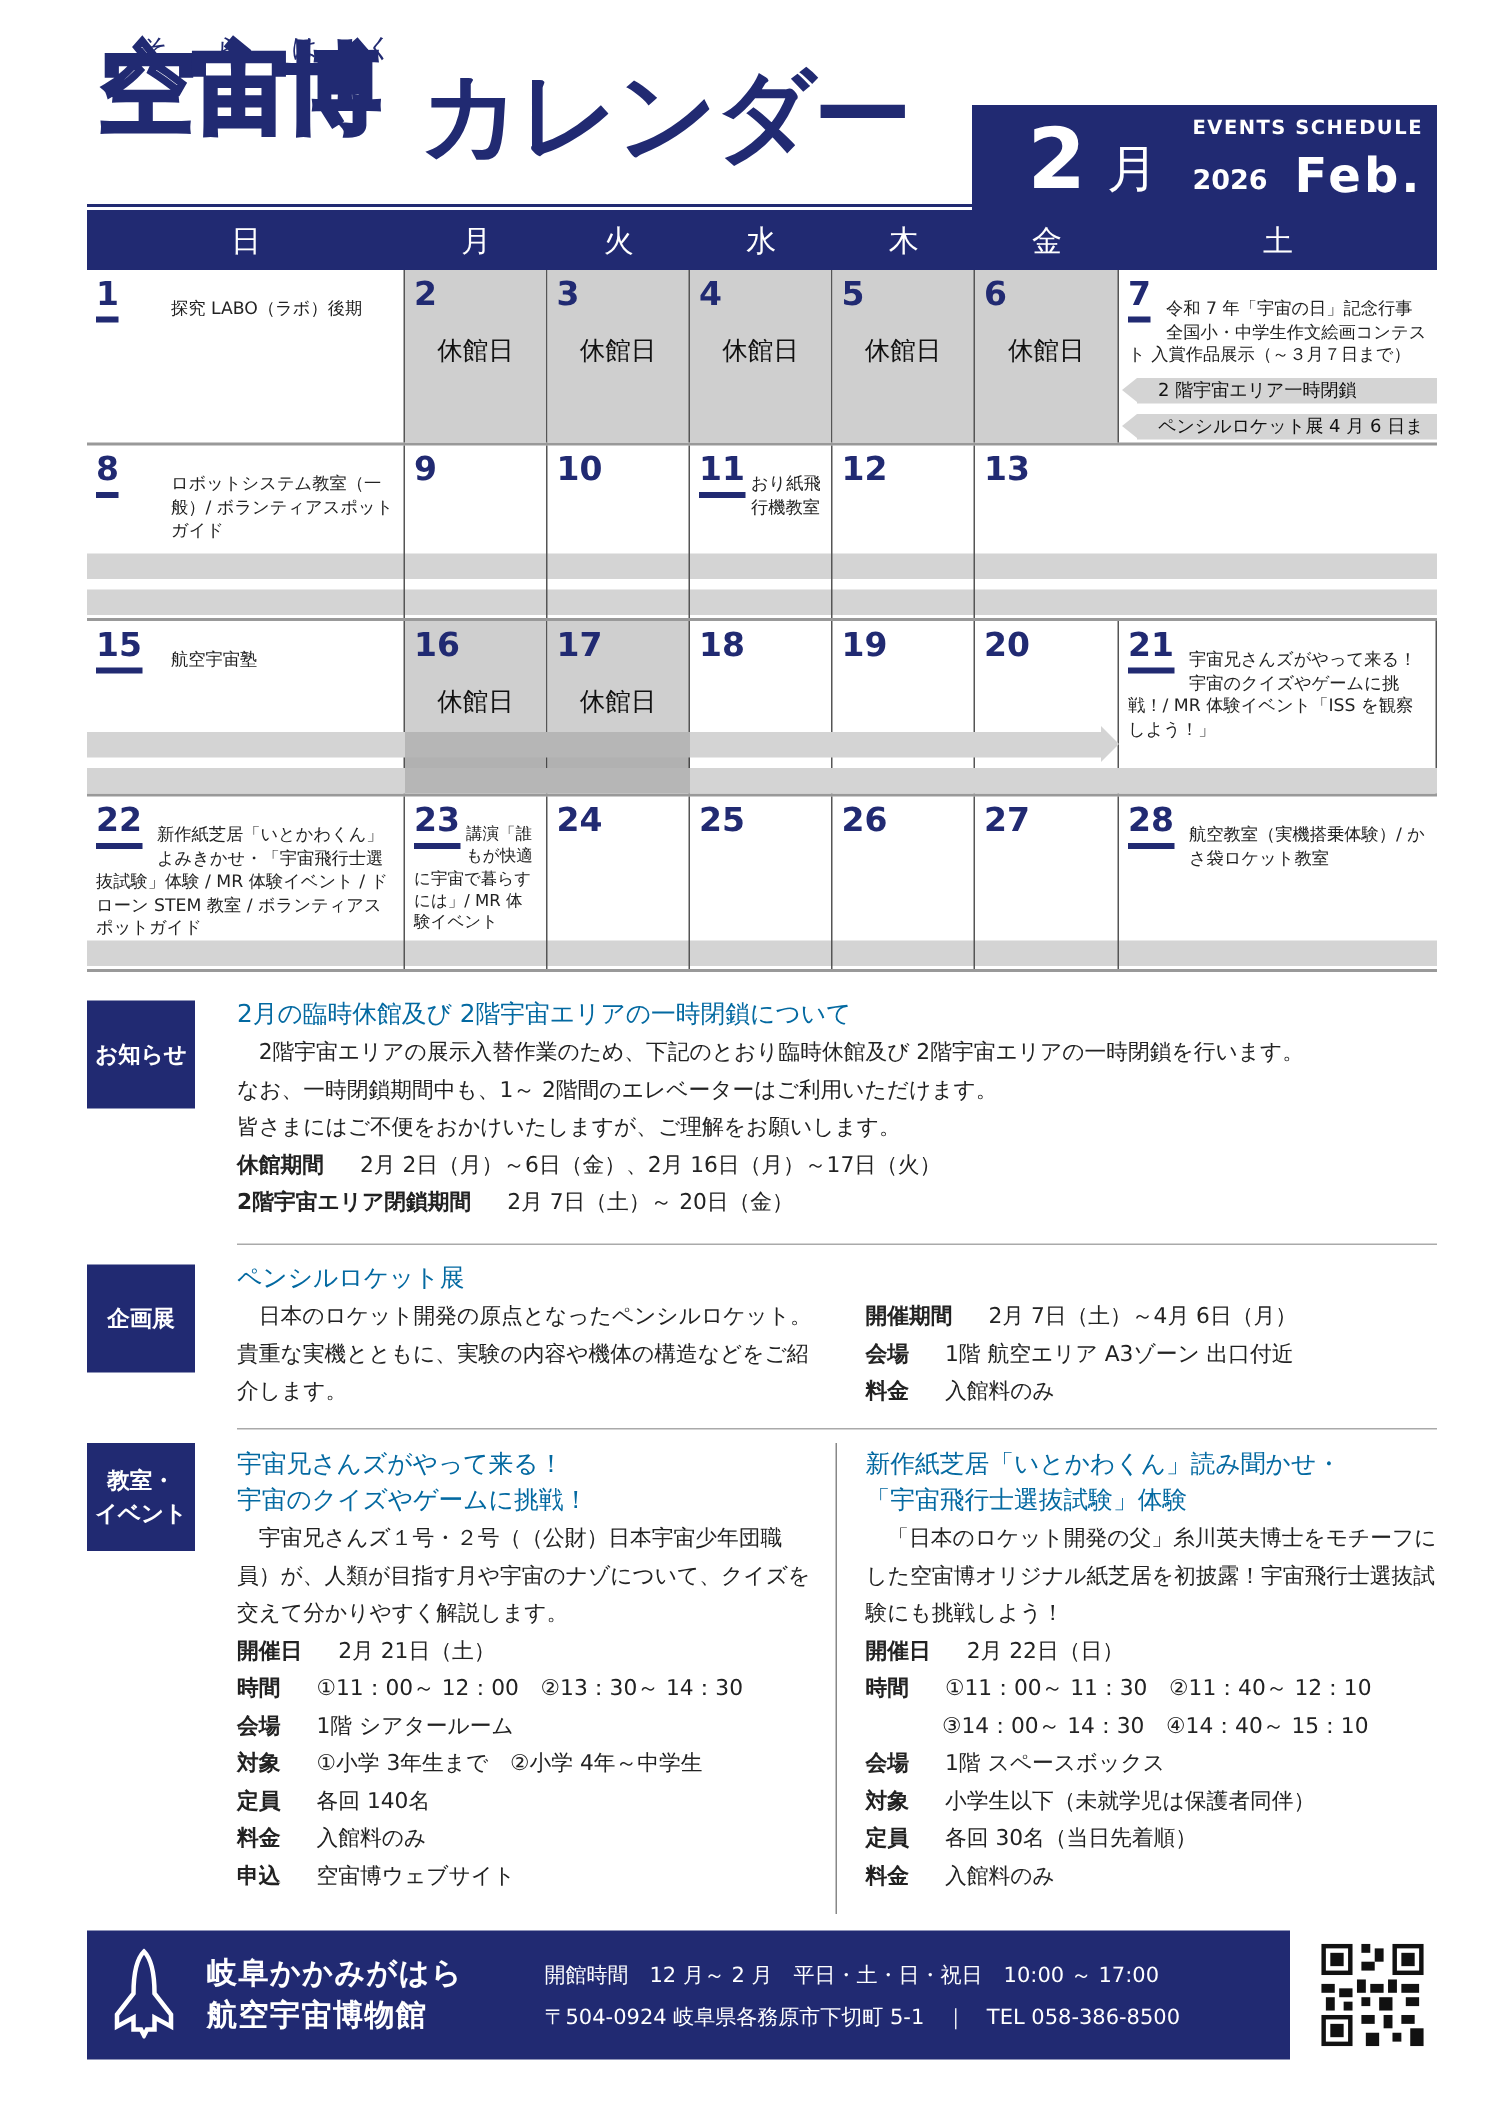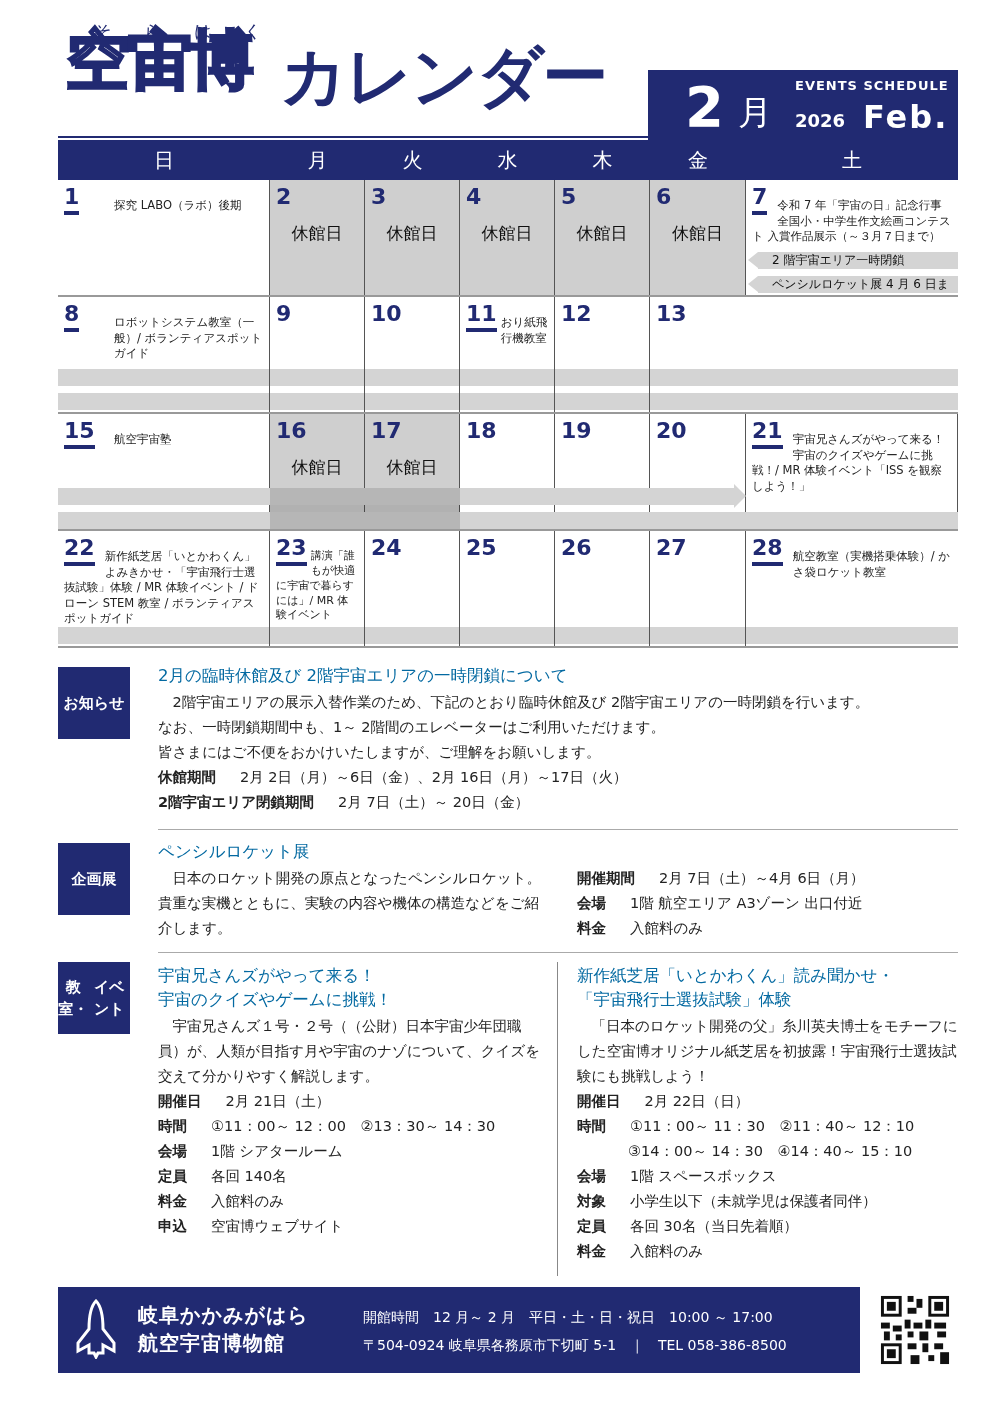--- a/index.html
+++ b/index.html
@@ -224,30 +224,31 @@
   <h3>ペンシルロケット展</h3>
   <div class="indent">日本のロケット開発の原点となったペンシルロケット。貴重な実機とともに、実験の内容や機体の構造などをご紹介します。</div>
 </div>
 <div class="sec" style="left:577px; top:866px; width:380px">
   <div><b>開催期間</b><span>2月 7日（土）～4月 6日（月）</span></div>
   <div><b>会場</b><span>1階 航空エリア A3ゾーン 出口付近</span></div>
   <div><b>料金</b><span>入館料のみ</span></div>
 </div>
 <div class="hr" style="top:952px"></div>
 
-<div class="tag" style="top:962px; height:72px; ">
+<div class="tag" style="top:962px; height:72px; flex-direction:column">
   <span>教室・</span>
   <span>イベント</span>
 </div>
 <div class="sec" style="top:964px; width:390px">
   <h3><span>宇宙兄さんズがやって来る！</span><br><span>宇宙のクイズやゲームに挑戦！</span></h3>
   <div class="indent">宇宙兄さんズ１号・２号（（公財）日本宇宙少年団職員）が、人類が目指す月や宇宙のナゾについて、クイズを交えて分かりやすく解説します。</div>
   <div><b>開催日</b><span>2月 21日（土）</span></div>
   <div><b>時間</b><span>①11：00～ 12：00　②13：30～ 14：30</span></div>
   <div><b>会場</b><span>1階 シアタールーム</span></div>
+  <div><b>対象</b><span>①小学 3年生まで　②小学 4年～中学生</span></div>
   <div><b>定員</b><span>各回 140名</span></div>
   <div><b>料金</b><span>入館料のみ</span></div>
   <div><b>申込</b><span>空宙博ウェブサイト</span></div>
 </div>
 <div class="vr" style="top:962px; height:314px"></div>
 <div class="sec" style="left:577px; top:964px; width:385px">
   <h3><span>新作紙芝居「いとかわくん」読み聞かせ・</span><br><span>「宇宙飛行士選抜試験」体験</span></h3>
   <div class="indent">「日本のロケット開発の父」糸川英夫博士をモチーフにした空宙博オリジナル紙芝居を初披露！宇宙飛行士選抜試験にも挑戦しよう！</div>
   <div><b>開催日</b><span>2月 22日（日）</span></div>
   <div><b>時間</b><span>①11：00～ 11：30　②11：40～ 12：10</span></div>

